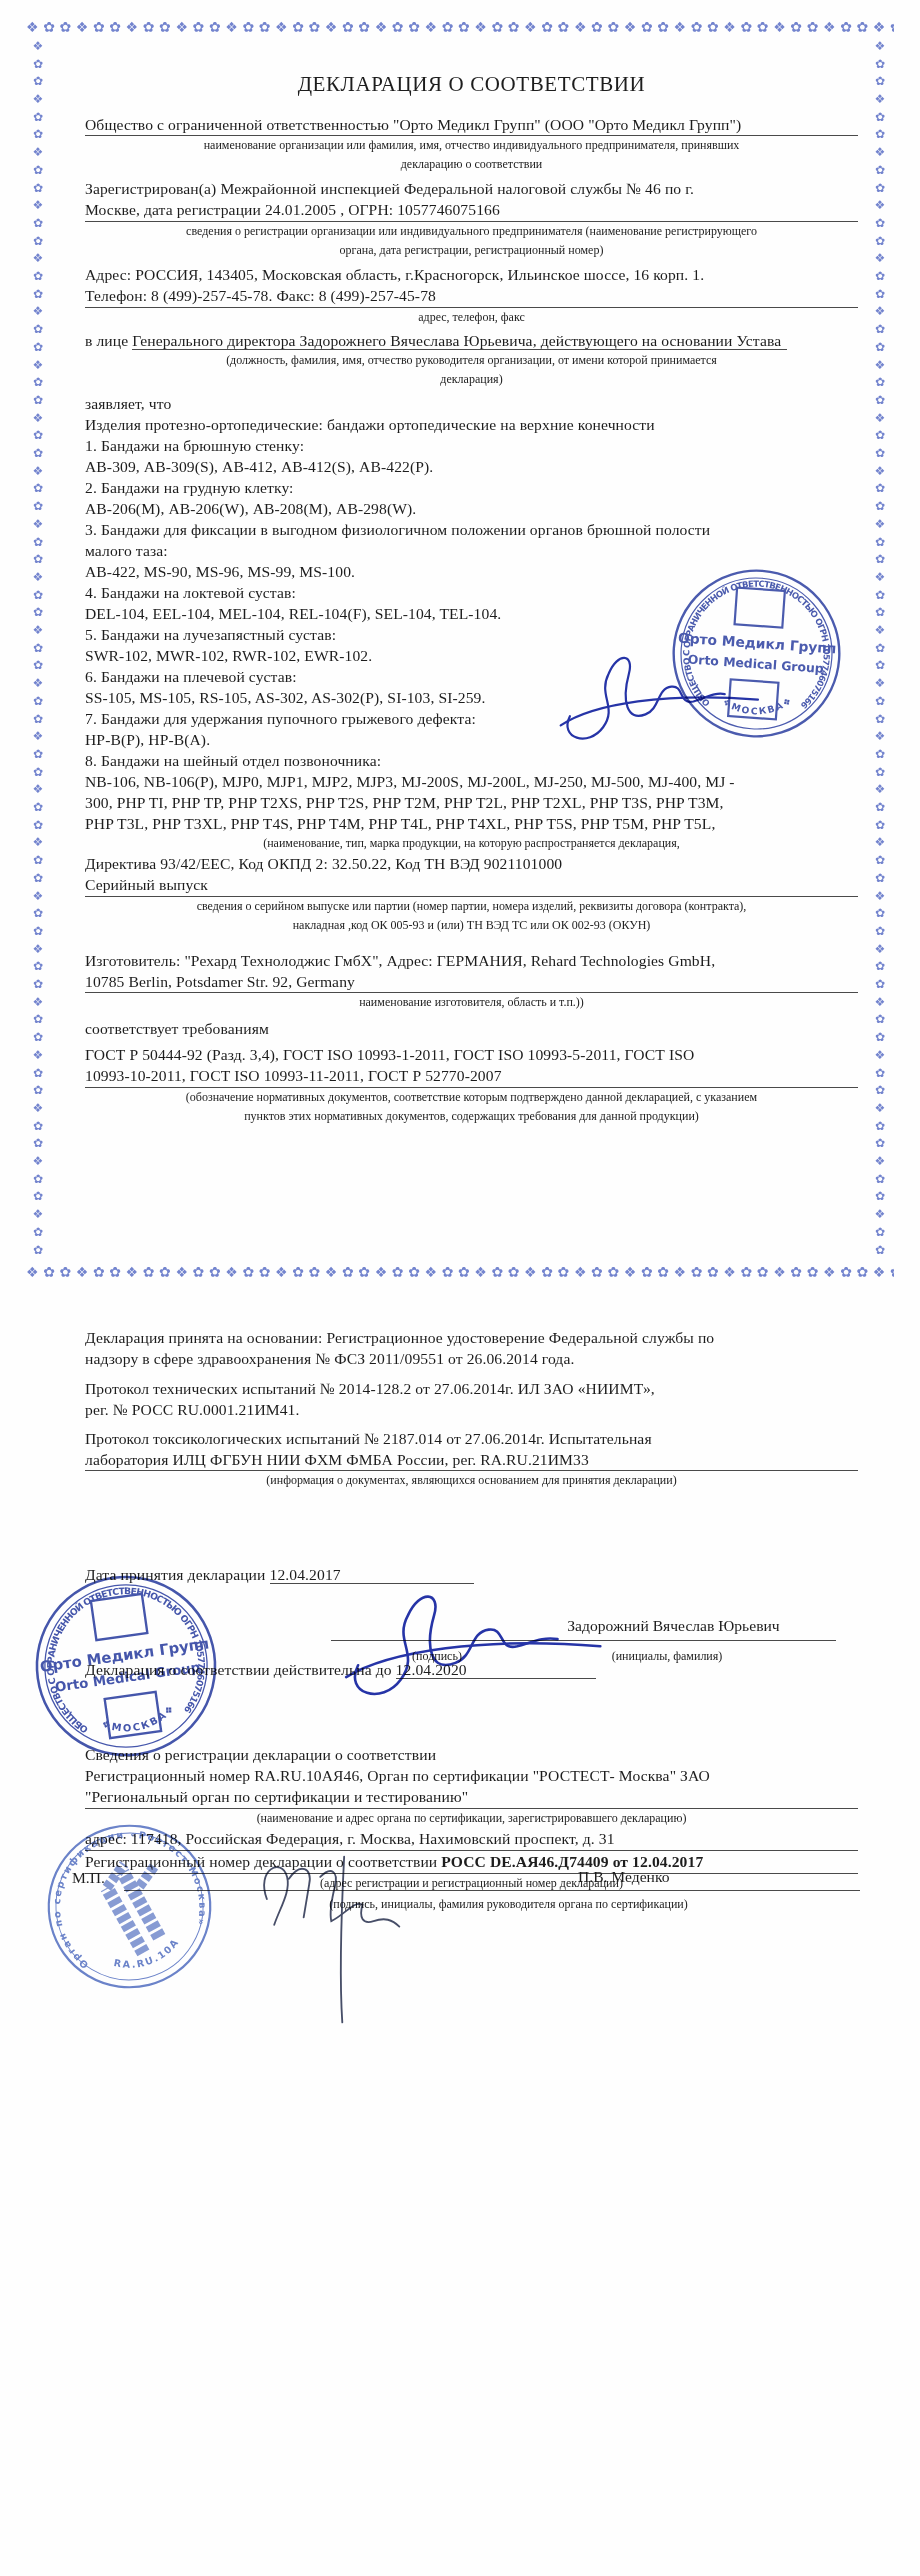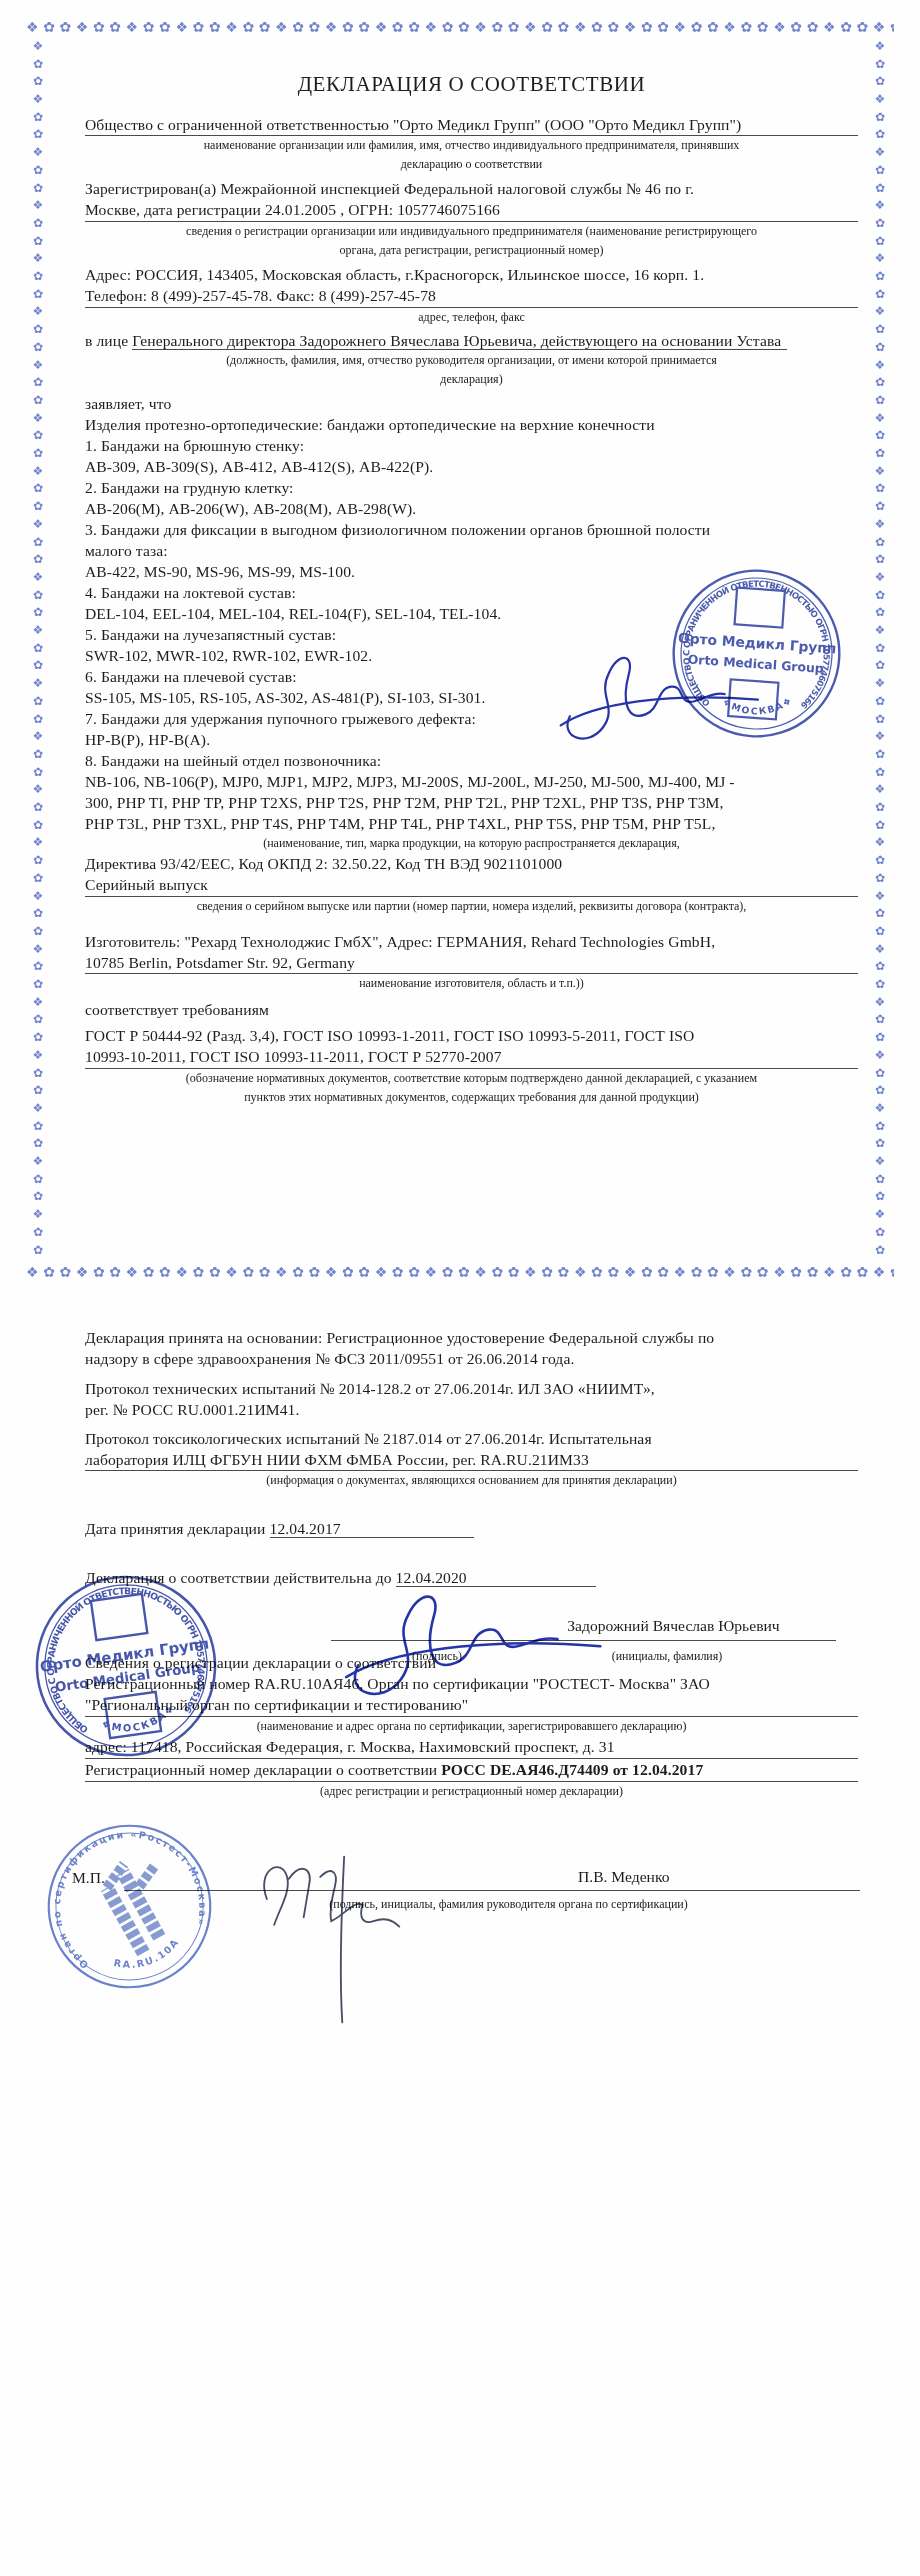--- a/index.html
+++ b/index.html
@@ -21,21 +21,21 @@
   .content2{position:absolute;left:85px;top:1327px;width:773px;}
   .title{font-weight:normal;font-size:21px;text-align:center;letter-spacing:0.6px;margin:0 0 16.6px 0;}
   .field{font-size:15.6px;line-height:21px;letter-spacing:0.1px;}
   .cap{font-size:12px;line-height:19px;text-align:center;color:#222;}
   .u{border-bottom:1.4px solid #4a4a4a;padding-bottom:0.9px;}
   .u2{position:relative;}
   .u2:after{content:"";position:absolute;left:101px;right:-1.8px;bottom:0;border-bottom:1.4px solid #4a4a4a;}
   .uv{border-bottom:1.4px solid #4a4a4a;padding-bottom:0;}
   .b{font-weight:bold;}
   .mt4{margin-top:3.7px}.mt6{margin-top:5.5px}.mt8{margin-top:7.4px}.mt10{margin-top:9.2px}
-  .mt16{margin-top:14.7px}.mt54{margin-top:28px}.mt70{margin-top:64px}
+  .mt16{margin-top:14.7px}.mt54{margin-top:74px}.mt70{margin-top:64px}
   
   .stamp{position:absolute;mix-blend-mode:multiply;}
   .abs{position:absolute;}
   .sigline{position:absolute;border-top:1.4px solid #4a4a4a;}
   .small-cap{position:absolute;font-size:12px;color:#222;text-align:center;}
   .name17{position:absolute;font-size:15.6px;}
   svg text{font-family:"DejaVu Sans",sans-serif;}
 </style>
 </head>
 <body>
@@ -73,32 +73,33 @@
   <div class="field">2. Бандажи на грудную клетку:</div>
   <div class="field">АВ-206(М), АВ-206(W), АВ-208(М), АВ-298(W).</div>
   <div class="field">3. Бандажи для фиксации в выгодном физиологичном положении органов брюшной полости</div>
   <div class="field">малого таза:</div>
   <div class="field">АВ-422, MS-90, MS-96, MS-99, MS-100.</div>
   <div class="field">4. Бандажи на локтевой сустав:</div>
   <div class="field">DEL-104, EEL-104, MEL-104, REL-104(F), SEL-104, TEL-104.</div>
   <div class="field">5. Бандажи на лучезапястный сустав:</div>
   <div class="field">SWR-102, MWR-102, RWR-102, EWR-102.</div>
   <div class="field">6. Бандажи на плечевой сустав:</div>
-  <div class="field">SS-105, MS-105, RS-105, AS-302, AS-481(P), SI-103, SI-301.</div>
+  <div class="field">SS-105, MS-105, RS-105, AS-302, AS-302(P), SI-103, SI-259.</div>
   <div class="field">7.  Бандажи для удержания пупочного грыжевого дефекта:</div>
   <div class="field">HP-B(P), HP-B(A).</div>
   <div class="field">8. Бандажи на шейный отдел позвоночника:</div>
   <div class="field">NB-106, NB-106(P), MJP0, MJP1, MJP2, MJP3, MJ-200S, MJ-200L, MJ-250, MJ-500, MJ-400, MJ -</div>
   <div class="field">300, PHP TI, PHP TP, PHP T2XS, PHP T2S, PHP T2M, PHP T2L, PHP T2XL, PHP T3S, PHP T3M,</div>
   <div class="field">PHP T3L, PHP T3XL, PHP T4S, PHP T4M, PHP T4L, PHP T4XL, PHP T5S, PHP T5M, PHP T5L,</div>
 
   <div class="cap">(наименование, тип, марка продукции, на которую распространяется декларация,</div>
   <div class="field">Директива 93/42/ЕЕС, Код ОКПД 2:  32.50.22, Код ТН ВЭД 9021101000</div>
   <div class="field u">Серийный выпуск</div>
   <div class="cap">сведения о серийном выпуске или партии (номер партии, номера изделий, реквизиты договора (контракта),</div>
+  <div class="cap">накладная ,код ОК 005-93 и (или) ТН ВЭД ТС или ОК 002-93 (ОКУН)</div>
 
   <div class="field mt16">Изготовитель: "Рехард Технолоджис ГмбХ", Адрес: ГЕРМАНИЯ, Rehard Technologies GmbH,</div>
   <div class="field u">10785 Berlin, Potsdamer Str. 92, Germany</div>
   <div class="cap">наименование изготовителя, область и т.п.))</div>
 
   <div class="field mt6">соответствует требованиям</div>
 
   <div class="field mt6">ГОСТ Р 50444-92 (Разд. 3,4), ГОСТ  ISO 10993-1-2011, ГОСТ  ISO 10993-5-2011, ГОСТ  ISO</div>
   <div class="field u">10993-10-2011, ГОСТ  ISO 10993-11-2011, ГОСТ Р 52770-2007</div>
   <div class="cap">(обозначение нормативных документов, соответствие которым подтверждено данной декларацией, с указанием</div>

